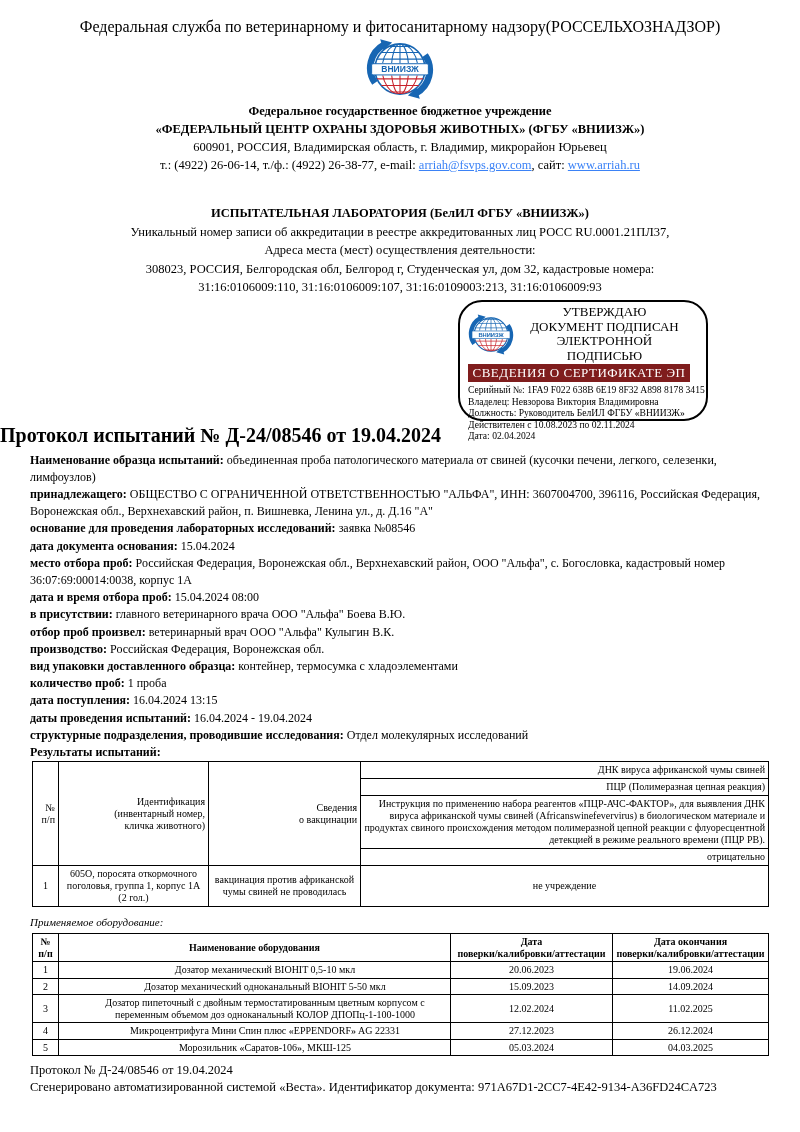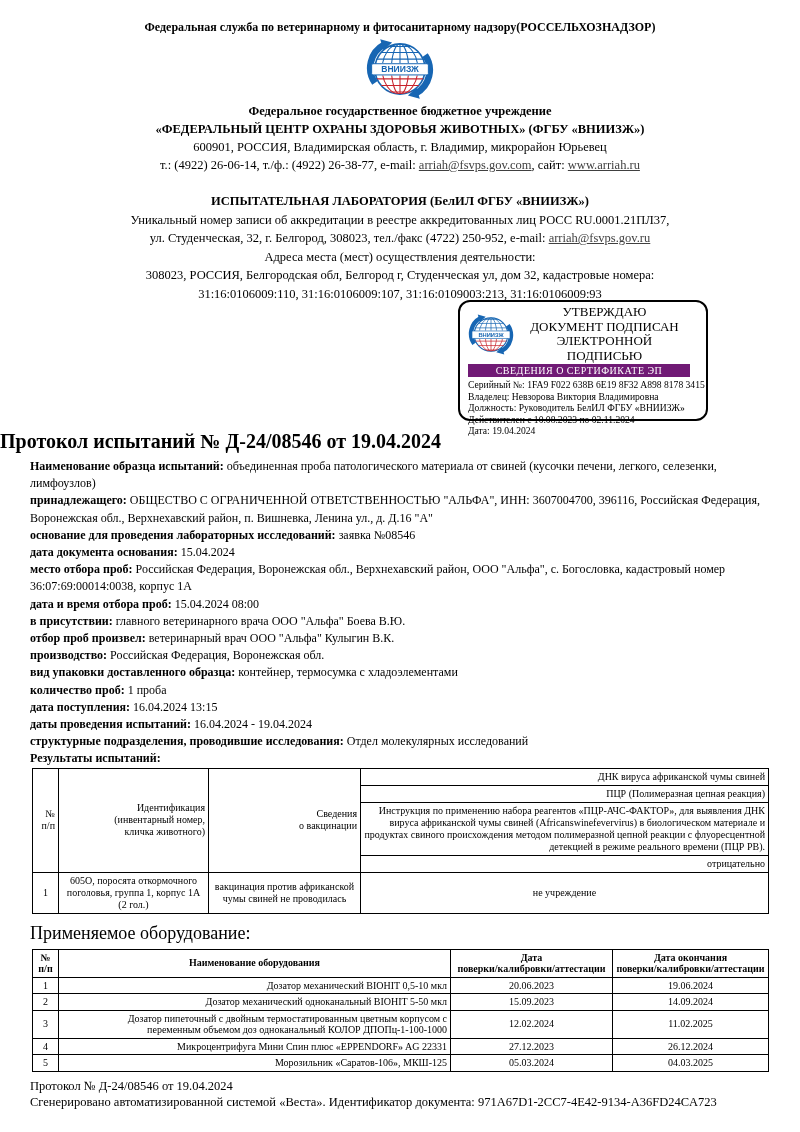--- a/index.html
+++ b/index.html
@@ -1,48 +1,48 @@
 <!DOCTYPE html>
 <html><head>
 <meta charset="utf-8">
 <style>
   html,body{margin:0;padding:0;background:#fff;}
   .page{position:relative;width:800px;height:1132px;background:#fff;overflow:hidden;
         font-family:"Liberation Serif",serif;color:#000;}
   .center{text-align:center;}
   .b{font-weight:bold;}
   .hdr{padding-top:18px;font-size:12.5px;line-height:18px;}
-  .hdr .agency{font-size:12px;font-weight:bold;}
+  .hdr .agency{font-size:16px;font-weight:normal;}
   .logo-wrap{margin:2px auto 2px;height:62px;}
   .logo-main{height:62px;width:70px;}
-  .labblock{margin-top:18px;font-size:12.5px;line-height:18.5px;}
-  .lnk{color:#404040;text-decoration:underline;cursor:pointer;}
+  .labblock{margin-top:30px;font-size:12.5px;line-height:18.5px;}
+  .lnk{color:#3b82f6;text-decoration:underline;cursor:pointer;}
   
   .stamp{position:absolute;left:458px;top:300px;width:250px;height:121px;box-sizing:border-box;
-         border:2px solid #000;border-radius:12px;padding:3px 16px 0 8px;background:#fff;}
+         border:2px solid #000;border-radius:24px;padding:3px 16px 0 8px;background:#fff;}
   .stamp-top{display:flex;align-items:center;gap:5px;}
   .logo-small{width:46px;height:43px;flex:none;}
   .stamp-titles{flex:1;text-align:center;font-size:13px;line-height:14.5px;}
-  .stamp-bar{background:#701a75;color:#fff;text-align:center;font-size:10px;letter-spacing:.5px;
+  .stamp-bar{background:#7f1d1d;color:#fff;text-align:center;font-size:13px;letter-spacing:.5px;
              padding:1px 0;margin:1px 0 2px;}
   .stamp-ln{font-size:9.6px;line-height:11.5px;white-space:nowrap;}
   
   .doc-title{margin:128px 0 7px;font-size:20px;font-weight:bold;line-height:20px;text-align:left;}
   .body{margin:0 28px 0 30px;font-size:12px;line-height:17.2px;}
   
   table{border-collapse:collapse;table-layout:fixed;margin-left:32px;width:737px;
         font-size:10px;line-height:12px;}
   td{border:1px solid #000;padding:2px 3px;vertical-align:middle;}
   .c{text-align:center;}
   .prel{white-space:pre-line;}
   .res td.hd{font-weight:normal;text-align:right;}
   .eq td.hd{font-weight:bold;text-align:center;}
   .eq td{line-height:11.5px;}
-  .eq .name{text-align:right;padding-left:24px;}
-  .sec-title{margin:9px 0 5px 30px;font-size:18px;}
+  .eq .name{text-align:center;padding-left:24px;}
+  .sec-title{margin:9px 0 5px 30px;font-size:11px;font-style:italic;}
   .footer{margin:6px 0 0 30px;font-size:12.5px;line-height:16.5px;}
 </style>
 </head>
 <body>
 
 <svg width="0" height="0" style="position:absolute" aria-hidden="true">
   <defs>
     <clipPath id="cc">
         <circle cx="52" cy="47" r="38"></circle>
       </clipPath>
@@ -96,24 +96,20 @@
     <div>600901, РОССИЯ, Владимирская область, г. Владимир, микрорайон Юрьевец</div>
     <div>
       <span>т.: (4922) 26-06-14, т./ф.: (4922) 26-38-77, e-mail:</span>
       <a class="lnk">arriah@fsvps.gov.com</a><span>, сайт:</span>
       <a class="lnk">www.arriah.ru</a>
     </div>
 
     <div class="labblock">
       <div class="b">ИСПЫТАТЕЛЬНАЯ ЛАБОРАТОРИЯ (БелИЛ ФГБУ «ВНИИЗЖ»)</div>
       <div>Уникальный номер записи об аккредитации в реестре аккредитованных лиц РОСС RU.0001.21ПЛ37,</div>
-      <div>
-        <span>ул. Студенческая, 32, г. Белгород, 308023, тел./факс (4722) 250-952, e-mail:</span>
-        <a class="lnk">arriah@fsvps.gov.ru</a>
-      </div>
       <div>Адреса места (мест) осуществления деятельности:</div>
       <div>308023, РОССИЯ, Белгородская обл, Белгород г, Студенческая ул, дом 32, кадастровые номера:</div>
       <div>31:16:0106009:110, 31:16:0106009:107, 31:16:0109003:213, 31:16:0106009:93</div>
     </div>
   </div>
 
   <div class="stamp">
     <div class="stamp-top">
       <svg class="logo-small" viewBox="0 0 104 94">
           <use href="#vlogo" xlink:href="#vlogo"></use>
@@ -122,21 +118,21 @@
         <div>УТВЕРЖДАЮ</div>
         <div>ДОКУМЕНТ ПОДПИСАН</div>
         <div>ЭЛЕКТРОННОЙ ПОДПИСЬЮ</div>
       </div>
     </div>
     <div class="stamp-bar">СВЕДЕНИЯ О СЕРТИФИКАТЕ ЭП</div>
     <div class="stamp-ln">Серийный №: 1FA9 F022 638B 6E19 8F32 A898 8178 3415</div>
     <div class="stamp-ln">Владелец: Невзорова Виктория Владимировна</div>
     <div class="stamp-ln">Должность: Руководитель БелИЛ ФГБУ «ВНИИЗЖ»</div>
     <div class="stamp-ln">Действителен с 10.08.2023 по 02.11.2024</div>
-    <div class="stamp-ln">Дата: 19.04.2024</div>
+    <div class="stamp-ln">Дата: 02.04.2024</div>
   </div>
 
   <div class="doc-title">Протокол испытаний № Д-24/08546 от 19.04.2024</div>
 
   <div class="body">
     <div><b>Наименование образца испытаний:</b> <span>объединенная проба патологического материала от свиней (кусочки печени, легкого, селезенки, лимфоузлов)</span></div>
     <div><b>принадлежащего:</b> <span>ОБЩЕСТВО С ОГРАНИЧЕННОЙ ОТВЕТСТВЕННОСТЬЮ "АЛЬФА", ИНН: 3607004700, 396116, Российская Федерация, Воронежская обл., Верхнехавский район, п. Вишневка, Ленина ул., д. Д.16 "А"</span></div>
     <div><b>основание для проведения лабораторных исследований:</b> <span>заявка №08546</span></div>
     <div><b>дата документа основания:</b> <span>15.04.2024</span></div>
     <div><b>место отбора проб:</b> <span>Российская Федерация, Воронежская обл., Верхнехавский район, ООО "Альфа", с. Богословка, кадастровый номер 36:07:69:00014:0038, корпус 1А</span></div>

